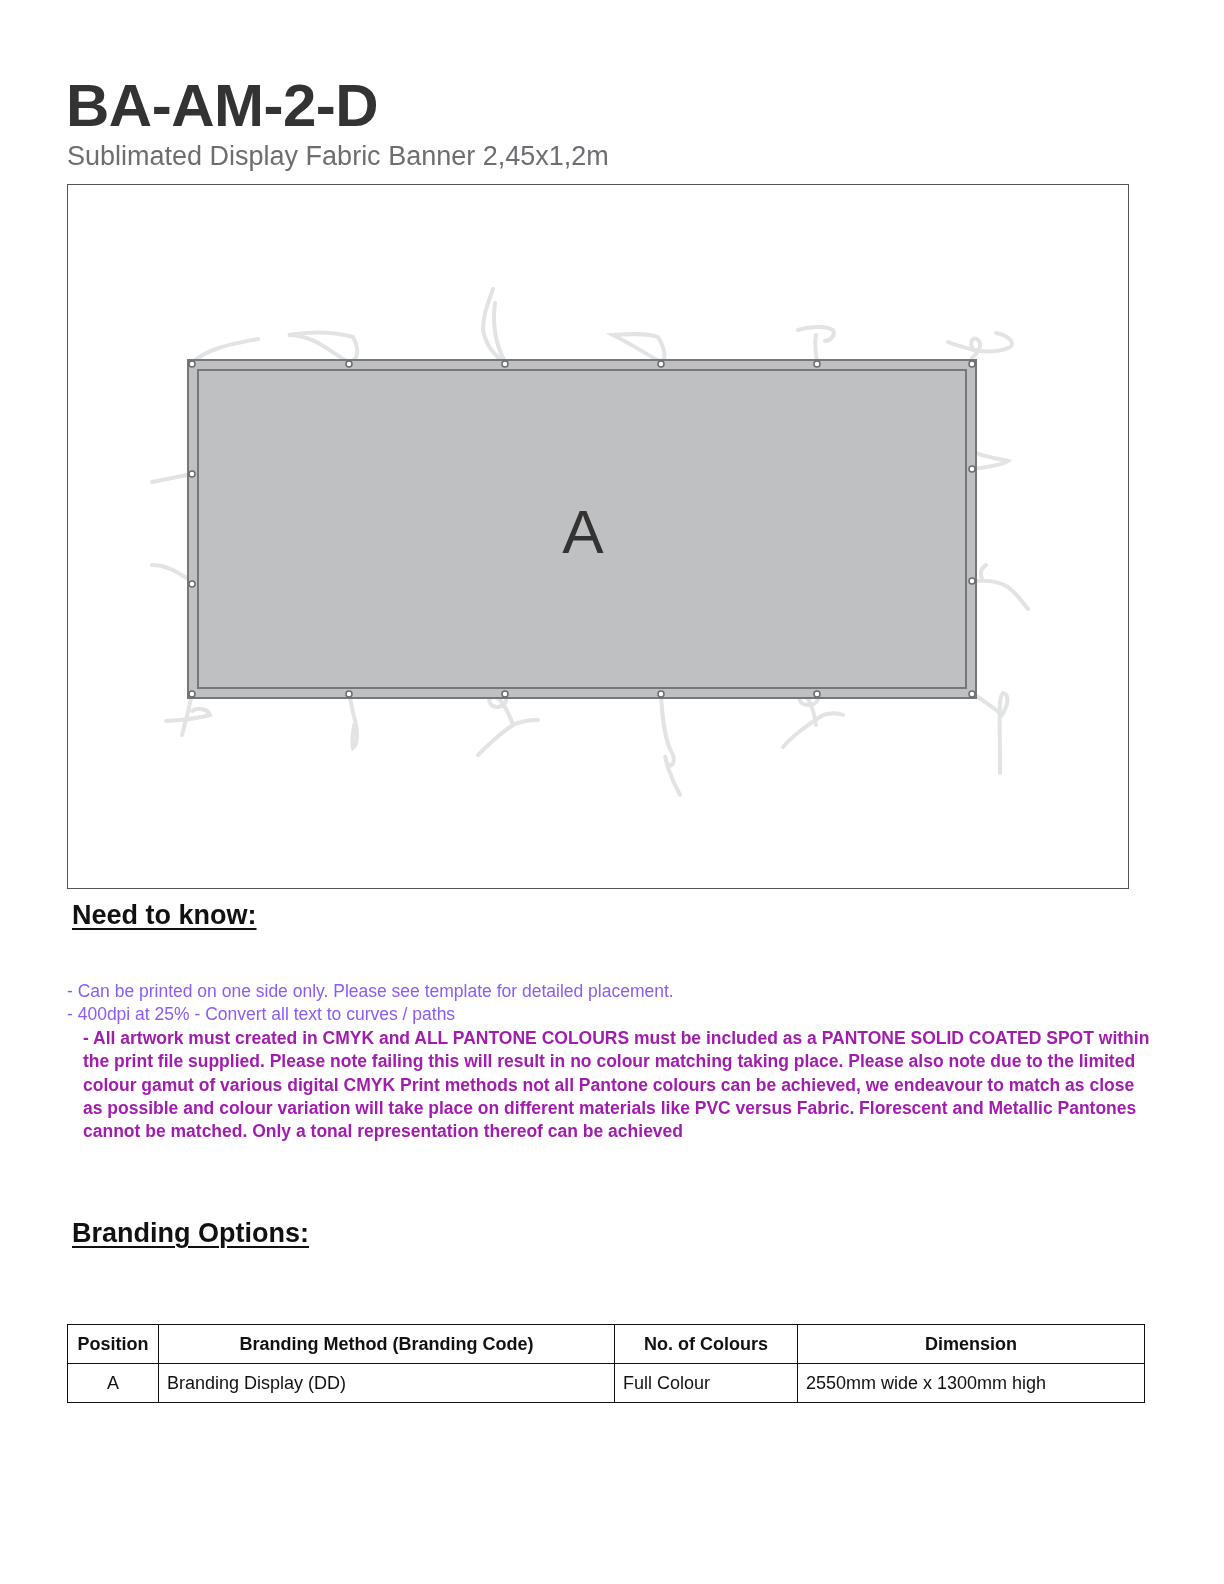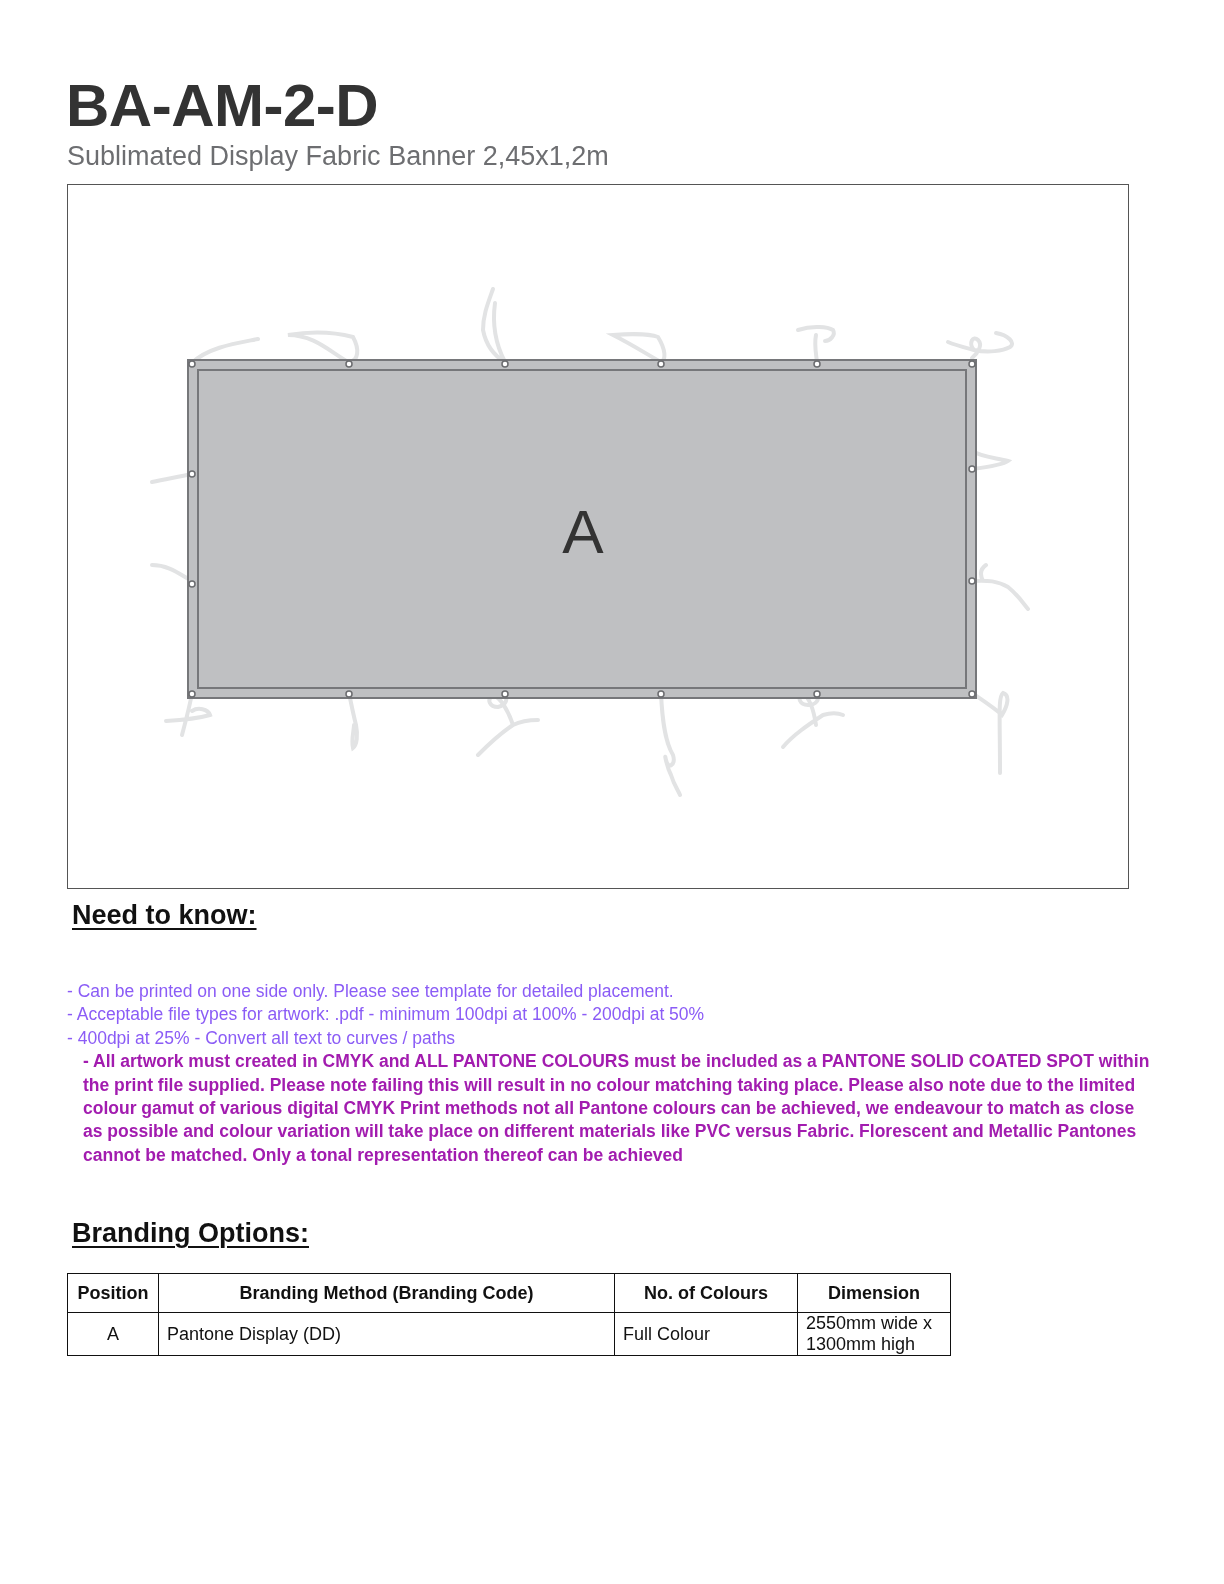--- a/index.html
+++ b/index.html
@@ -7,21 +7,21 @@
   .title { position: absolute; left: 66px; top: 76px; font-size: 60px; font-weight: bold; color: #333333; letter-spacing: -0.5px; line-height: 1; margin: 0; }
   .subtitle { position: absolute; left: 67px; top: 143px; font-size: 27px; color: #6d6e71; line-height: 1; margin: 0; }
   .frame { position: absolute; left: 67px; top: 184px; width: 1062px; height: 705px; border: 1.5px solid #555555; box-sizing: border-box; }
   .frame svg { position: absolute; left: 0; top: 0; }
   .h2 { position: absolute; left: 72px; font-size: 27px; font-weight: bold; color: #111111; text-decoration: underline; text-underline-offset: 4px; text-decoration-thickness: 2px; margin: 0; line-height: 1; }
   .need { top: 902px; }
   .brand { top: 1220px; text-align: center; }
   .notes { position: absolute; left: 67px; top: 980px; width: 1090px; font-size: 17.5px; line-height: 23.4px; }
   .notes .grey { color: #8b5cf6; }
   .notes .red { color: #a21caf; font-weight: bold; margin-left: 16px; }
-  table.opts { position: absolute; left: 67px; top: 1273px; width: 884px; border-collapse: collapse; font-size: 18px; color: #111; }
+  table.opts { position: absolute; left: 67px; top: 1324px; width: 1078px; border-collapse: collapse; font-size: 18px; color: #111; }
   table.opts th, table.opts td { border: 1.5px solid #111; height: 38px; padding: 0 8px; }
   table.opts th { font-weight: bold; text-align: center; }
   table.opts td { text-align: left; }
   table.opts td.c { text-align: center; }
 </style>
 </head>
 <body>
 
 <h1 class="title">BA-AM-2-D</h1>
 <p class="subtitle">Sublimated Display Fabric Banner 2,45x1,2m</p>
@@ -67,21 +67,20 @@
       <circle cx="904" cy="509" r="3"></circle>
     </g>
     <text x="515" y="368" text-anchor="middle" font-family="Liberation Sans, sans-serif" font-size="62" fill="#333333">A</text>
   </svg>
 </div>
 
 <h2 class="h2 need">Need to know:</h2>
 
 <div class="notes">
   <div class="grey">- Can be printed on one side only. Please see template for detailed placement.</div>
-  <div class="grey">- Acceptable file types for artwork: .pdf - minimum 100dpi at 100% - 200dpi at 50%</div>
   <div class="grey">- 400dpi at 25% - Convert all text to curves / paths</div>
   <div class="red">- All artwork must created in CMYK and ALL PANTONE COLOURS must be included as a PANTONE SOLID COATED SPOT within the print file supplied. Please note failing this will result in no colour matching taking place. Please also note due to the limited colour gamut of various digital CMYK Print methods not all Pantone colours can be achieved, we endeavour to match as close as possible and colour variation will take place on different materials like PVC versus Fabric. Florescent and Metallic Pantones cannot be matched. Only a tonal representation thereof can be achieved</div>
 </div>
 
 <h2 class="h2 brand">Branding Options:</h2>
 
 <table class="opts">
   <colgroup>
     <col style="width:91px">
       <col style="width:456px">
@@ -92,18 +91,18 @@
     <tr>
       <th>Position</th>
       <th>Branding Method (Branding Code)</th>
       <th>No. of Colours</th>
       <th>Dimension</th>
     </tr>
   </thead>
   <tbody>
     <tr>
       <td class="c">A</td>
-      <td>Pantone Display (DD)</td>
+      <td>Branding Display (DD)</td>
       <td>Full Colour</td>
       <td>2550mm wide x 1300mm high</td>
     </tr>
   </tbody>
 </table>
 
 </body></html>

